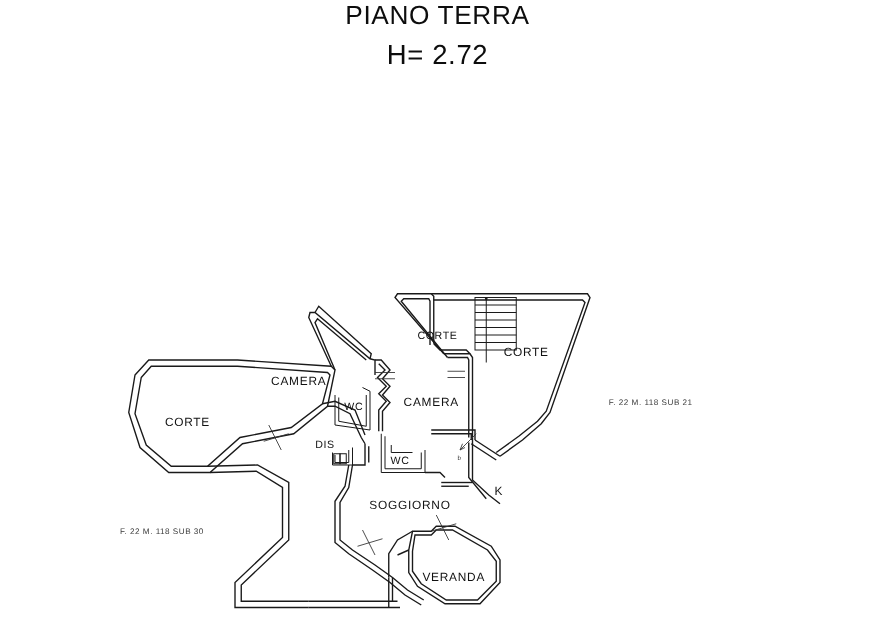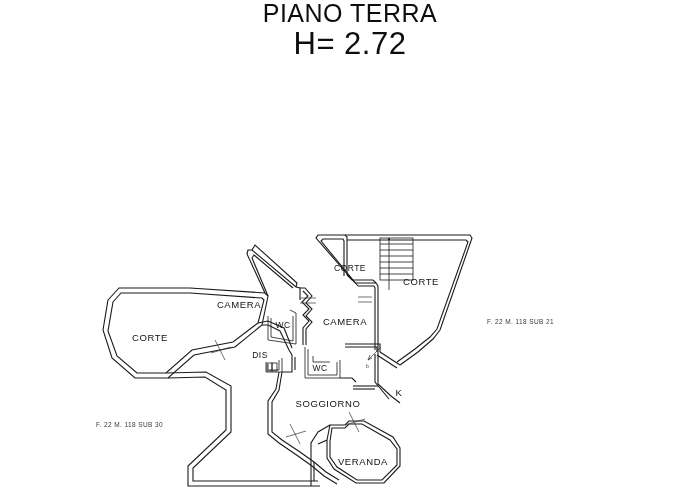--- a/index.html
+++ b/index.html
@@ -24,28 +24,28 @@
   }
   .title-block {
     position: absolute;
     top: 0px;
     left: 0px;
     width: 700px;
     text-align: center;
     pointer-events: none;
   }
   .title-main {
-    font-size: 25px;
+    font-size: 21px;
     letter-spacing: 0.5px;
     line-height: 26px;
     color: #0d0d0d;
     font-weight: 400;
   }
   .title-sub {
-    font-size: 31px;
+    font-size: 22px;
     letter-spacing: 0.5px;
     line-height: 28px;
     color: #0d0d0d;
     font-weight: 400;
     margin-top: 4px;
   }
   #plan-svg {
     position: absolute;
     top: 0;
     left: 0;

